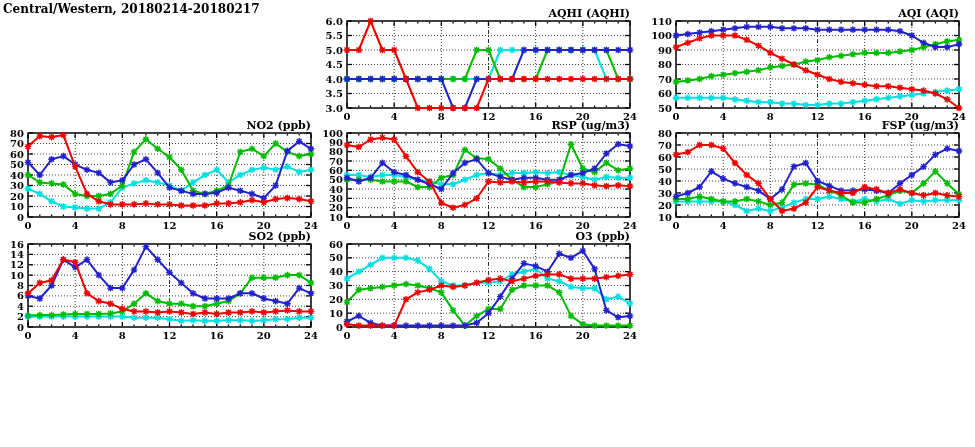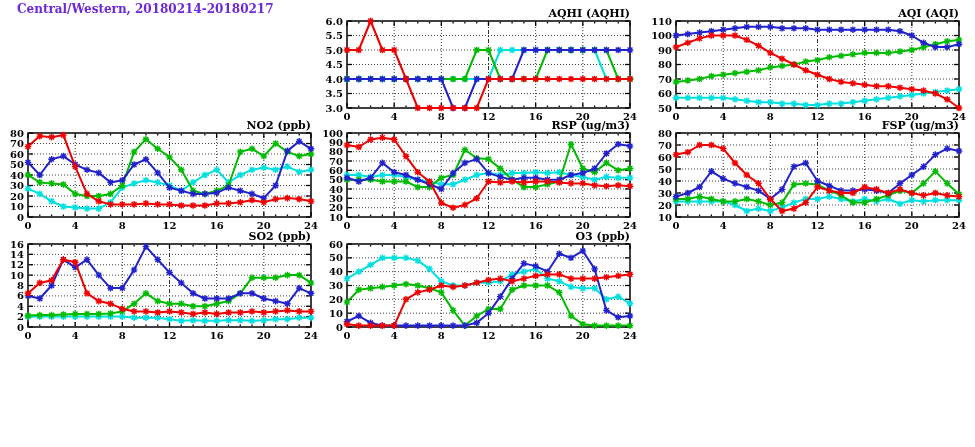--- a/index.html
+++ b/index.html
@@ -1,18 +1,18 @@
 <!DOCTYPE html>
 <html><head>
 <meta charset="utf-8">
 <style>
   html,body{margin:0;padding:0;background:#ffffff;}
   body{width:975px;height:447px;overflow:hidden;font-family:"DejaVu Serif",serif;}
   #canvas{position:relative;width:975px;height:447px;background:#ffffff;}
-  #page-title{position:absolute;left:17px;top:2px;font:bold 12px "DejaVu Serif",serif;color:#6d28d9;letter-spacing:0px;white-space:pre;}
+  #page-title{position:absolute;left:3px;top:2px;font:bold 12px "DejaVu Serif",serif;color:#000000;letter-spacing:0px;white-space:pre;}
   .chart{position:absolute;}
   svg text{fill:#000;}
   .tick-label{font:bold 10px "DejaVu Serif",serif;}
   .chart-title{font:bold 11px "DejaVu Serif",serif;}
 </style>
 </head>
 <body>
 
 <div id="canvas">
   <div id="page-title">Central/Western, 20180214-20180217</div>

